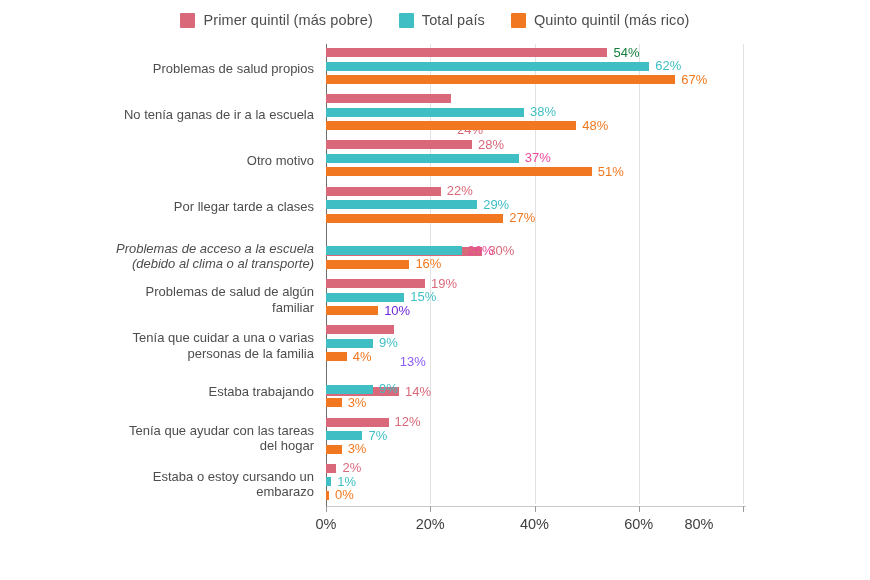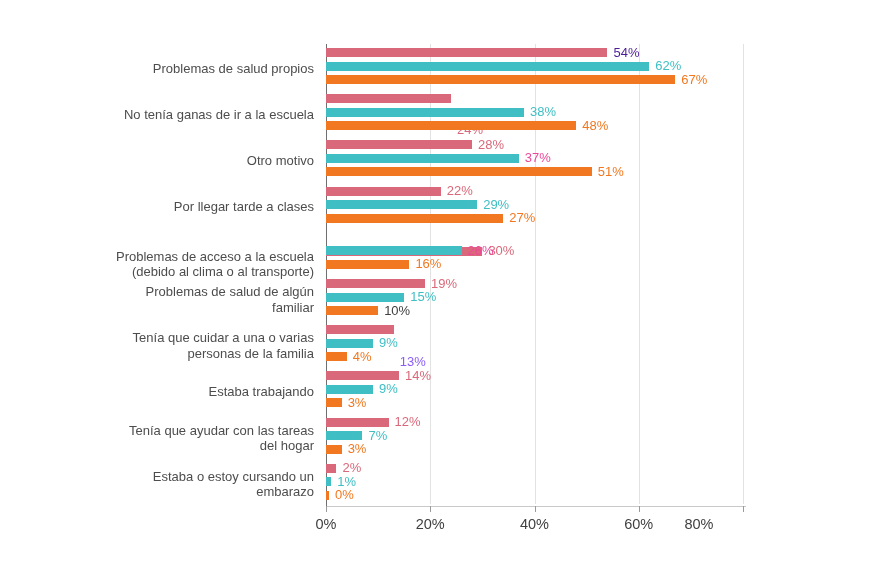--- a/index.html
+++ b/index.html
@@ -126,20 +126,34 @@
     font-size: 13px;
     white-space: nowrap;
     padding-left: 6px;
   }
 </style>
 </head>
 <body>
 
 <div id="chart-root">
 
+  <div id="legend">
+      <div class="legend-entry">
+        <span class="legend-swatch" style="background: rgb(217, 105, 122);"></span>
+        <span class="legend-label">Primer quintil (más pobre)</span>
+      </div>
+      <div class="legend-entry">
+        <span class="legend-swatch" style="background: rgb(63, 191, 196);"></span>
+        <span class="legend-label">Total país</span>
+      </div>
+      <div class="legend-entry">
+        <span class="legend-swatch" style="background: rgb(241, 120, 32);"></span>
+        <span class="legend-label">Quinto quintil (más rico)</span>
+      </div>
+    </div>
 
   <div id="gridlayer">
       <div class="gridline" style="left: 430.25px; top: 44px; position: absolute; background: rgb(226, 226, 226);"></div>
       <div class="gridline" style="left: 534.5px; top: 44px; position: absolute; background: rgb(226, 226, 226);"></div>
       <div class="gridline" style="left: 638.75px; top: 44px; position: absolute; background: rgb(226, 226, 226);"></div>
       <div class="gridline" style="left: 743px; top: 44px; position: absolute; background: rgb(226, 226, 226);"></div>
     </div>
 
   <div id="axis-line"></div>
   <div id="axis-baseline"></div>
@@ -155,21 +169,21 @@
       <div class="tick-label" style="left: 638.75px;">60%</div>
       <div class="tick-mark" style="left: 743px;"></div>
       <div class="tick-label" style="left: 699px;">80%</div>
     </div>
 
   <div id="barlayer">
       <div class="cat-group" style="top: 48px;">
         <div class="cat-label" style="top: 12.75px;">Problemas de salud propios</div>
         <div class="bar-row" style="top: 0px; width: 537px;">
           <div class="bar" title="Primer quintil (más pobre): 54%" style="width: 281.475px; background: rgb(217, 105, 122);"></div>
-          <span class="bar-value" style="left: 281.475px; color: #4c1d95; text-align: right;">54%</span>
+          <span class="bar-value" style="left: 281.475px; color: #15803d; text-align: right;">54%</span>
         </div>
         <div class="bar-row" style="top: 13.5px; width: 537px;">
           <div class="bar" title="Total país: 62%" style="width: 323.175px; background: rgb(63, 191, 196);"></div>
           <span class="bar-value" style="left: 323.175px; color: rgb(63, 191, 196);">62%</span>
         </div>
         <div class="bar-row" style="top: 27px; width: 537px;">
           <div class="bar" title="Quinto quintil (más rico): 67%" style="width: 349.238px; background: rgb(241, 120, 32);"></div>
           <span class="bar-value" style="left: 349.238px; color: rgb(241, 120, 32);">67%</span>
         </div>
       </div>
@@ -212,21 +226,21 @@
         <div class="bar-row" style="top: 13.5px; width: 537px;">
           <div class="bar" title="Total país: 29%" style="width: 151.162px; background: rgb(63, 191, 196);"></div>
           <span class="bar-value" style="left: 151.162px; color: rgb(63, 191, 196);">29%</span>
         </div>
         <div class="bar-row" style="top: 27px; width: 537px;">
           <div class="bar" title="Quinto quintil (más rico): 34%" style="width: 177.225px; background: rgb(241, 120, 32);"></div>
           <span class="bar-value" style="left: 177.225px; color: rgb(241, 120, 32);">27%</span>
         </div>
       </div>
       <div class="cat-group" style="top: 232.8px;">
-        <div class="cat-label" style="top: 16px;">Problemas de acceso a la escuela
+        <div class="cat-label" style="top: 8px; font-style: italic;">Problemas de acceso a la escuela
 (debido al clima o al transporte)</div>
         <div class="bar-row" style="top: 14px; width: 537px;">
           <div class="bar" title="Primer quintil (más pobre): 30%" style="width: 156.375px; background: rgb(217, 105, 122);"></div>
           <span class="bar-value" style="left: 156.375px; color: rgb(217, 105, 122);">30%</span>
         </div>
         <div class="bar-row" style="top: 13.5px; width: 537px;">
           <div class="bar" title="Total país: 26%" style="width: 135.525px; background: rgb(63, 191, 196);"></div>
           <span class="bar-value" style="left: 135.525px; color: #ec4899;">26%</span>
         </div>
         <div class="bar-row" style="top: 27px; width: 537px;">
@@ -240,42 +254,42 @@
         <div class="bar-row" style="top: 0px; width: 537px;">
           <div class="bar" title="Primer quintil (más pobre): 19%" style="width: 99.0375px; background: rgb(217, 105, 122);"></div>
           <span class="bar-value" style="left: 99.0375px; color: rgb(217, 105, 122);">19%</span>
         </div>
         <div class="bar-row" style="top: 13.5px; width: 537px;">
           <div class="bar" title="Total país: 15%" style="width: 78.1875px; background: rgb(63, 191, 196);"></div>
           <span class="bar-value" style="left: 78.1875px; color: rgb(63, 191, 196);">15%</span>
         </div>
         <div class="bar-row" style="top: 27px; width: 537px;">
           <div class="bar" title="Quinto quintil (más rico): 10%" style="width: 52.125px; background: rgb(241, 120, 32);"></div>
-          <span class="bar-value" style="left: 52.125px; color: #404040;">10%</span>
+          <span class="bar-value" style="left: 52.125px; color: #6d28d9;">10%</span>
         </div>
       </div>
       <div class="cat-group" style="top: 325.2px;">
         <div class="cat-label" style="top: 5px;">Tenía que cuidar a una o varias
 personas de la familia</div>
         <div class="bar-row" style="top: 0px; width: 537px;">
           <div class="bar" title="Primer quintil (más pobre): 13%" style="width: 67.7625px; background: rgb(217, 105, 122);"></div>
           <span class="bar-value" style="left: 67.7625px; color: #8b5cf6; margin-top: 32px;">13%</span>
         </div>
         <div class="bar-row" style="top: 13.5px; width: 537px;">
           <div class="bar" title="Total país: 9%" style="width: 46.9125px; background: rgb(63, 191, 196);"></div>
           <span class="bar-value" style="left: 46.9125px; color: rgb(63, 191, 196);">9%</span>
         </div>
         <div class="bar-row" style="top: 27px; width: 537px;">
           <div class="bar" title="Quinto quintil (más rico): 4%" style="width: 20.85px; background: rgb(241, 120, 32);"></div>
           <span class="bar-value" style="left: 20.85px; color: rgb(241, 120, 32);">4%</span>
         </div>
       </div>
       <div class="cat-group" style="top: 371.4px;">
         <div class="cat-label" style="top: 12.75px;">Estaba trabajando</div>
-        <div class="bar-row" style="top: 0px; width: 537px;">
+        <div class="bar-row" style="top: 16px; width: 537px;">
           <div class="bar" title="Primer quintil (más pobre): 14%" style="width: 72.975px; background: rgb(217, 105, 122);"></div>
           <span class="bar-value" style="left: 72.975px; color: rgb(217, 105, 122);">14%</span>
         </div>
         <div class="bar-row" style="top: 13.5px; width: 537px;">
           <div class="bar" title="Total país: 9%" style="width: 46.9125px; background: rgb(63, 191, 196);"></div>
           <span class="bar-value" style="left: 46.9125px; color: rgb(63, 191, 196);">9%</span>
         </div>
         <div class="bar-row" style="top: 27px; width: 537px;">
           <div class="bar" title="Quinto quintil (más rico): 3%" style="width: 15.6375px; background: rgb(241, 120, 32);"></div>
           <span class="bar-value" style="left: 15.6375px; color: rgb(241, 120, 32);">3%</span>

